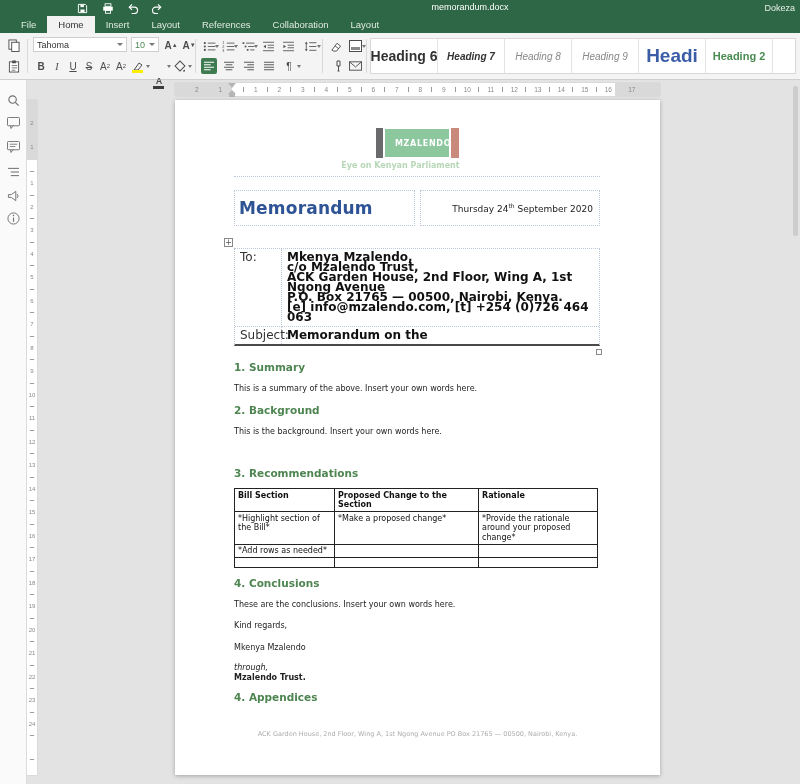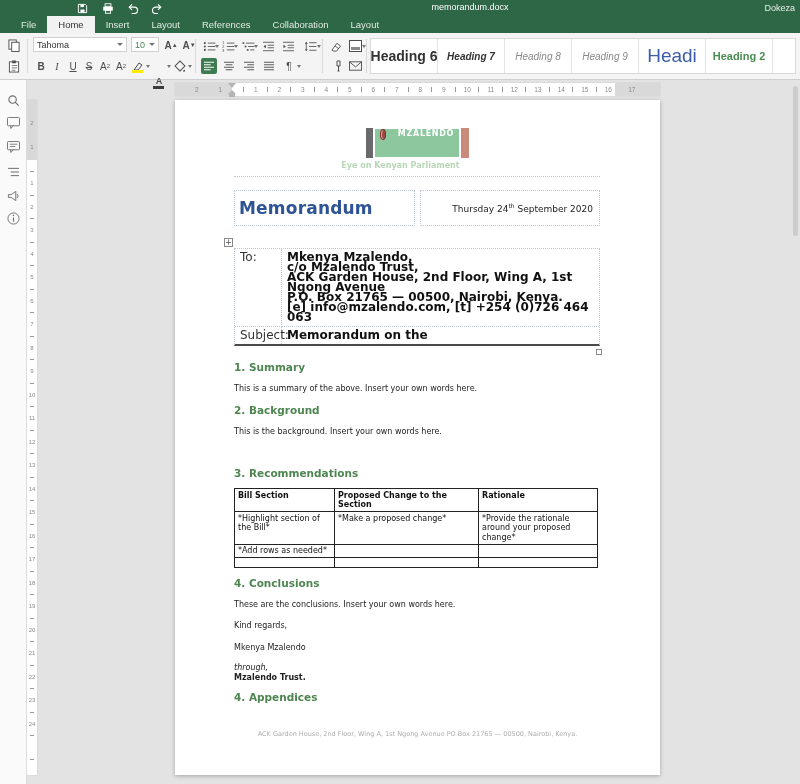--- a/index.html
+++ b/index.html
@@ -27,21 +27,21 @@
   .mini-caret{position:absolute;width:0;height:0;border-left:2.5px solid transparent;border-right:2.5px solid transparent;border-top:3px solid #777}
   .ubar{position:absolute;left:2px;bottom:1px;width:11px;height:3px}
   .fbtn{position:relative}
   .active-green{background:#3f7b50;border-radius:2px}
   
   .gallery{position:absolute;left:370px;top:5px;right:4px;height:36px;background:#fff;border:1px solid #d8d8d8;display:flex}
   .gcell{width:67px;border-right:1px solid #e4e4e4;display:flex;align-items:center;justify-content:center;overflow:hidden;background:#fff;cursor:pointer;white-space:nowrap}
   .g6{font-weight:bold;font-size:14px;color:#333}
   .g7{font-weight:bold;font-style:italic;font-size:10px;color:#333}
   .g8,.g9{font-style:italic;font-size:10px;color:#888}
-  .g1{font-size:19px;font-weight:normal;color:#3b5da8}
+  .g1{font-size:19px;font-weight:bold;color:#3b5da8}
   .g2{font-weight:bold;font-size:11px;color:#4a8b52}
   .gfill{flex:1;border-right:none}
   
   .lsb{position:absolute;left:0;top:80px;width:27px;height:704px;background:#fafafa;border-right:1px solid #dcdcdc;z-index:3}
   .sico{position:absolute;left:0;width:27px;height:20px;display:flex;align-items:center;justify-content:center;cursor:pointer}
   
   .canvas{position:absolute;left:27px;top:80px;width:773px;height:704px;background:#e3e3e3;overflow:hidden}
   .hruler{position:absolute;left:148px;top:3px;width:485px;height:13px;background:#fff;box-shadow:0 0 1px rgba(0,0,0,.2)}
   .hm{position:absolute;top:0;height:13px;background:#d9d9d9}
   .hm.left{left:0;width:57px}.hm.right{right:0;width:45px}
@@ -58,21 +58,21 @@
   .vruler::after{content:"";position:absolute;top:60px;bottom:0;left:3px;width:4px;
     background:repeating-linear-gradient(to bottom,transparent 0 11.25px,#9a9a9a 11.25px 12.25px,transparent 12.25px 23.5px)}
   .vnums{position:absolute;left:0;width:10px;display:flex;flex-direction:column}
   .vnums span{height:23.5px;text-align:center;font-size:6px;color:#8a8a8a;line-height:23.5px}
   .vnums.margin{top:12px}.vnums.main{top:72px}
   .vthumb{position:absolute;right:2px;top:6px;width:5px;height:150px;background:#cccccc;border-radius:3px;cursor:pointer}
   
   .page{position:absolute;left:148px;top:20px;width:485px;height:675px;background:#fff;box-shadow:0 1px 4px rgba(0,0,0,.28);font-family:"DejaVu Sans",sans-serif}
   .logo-row{position:absolute;left:0;top:28px;width:485px;display:flex;align-items:center;justify-content:center}
   .logo-bar-gray{width:7px;height:30px;background:#6a6a6d;margin-right:2px}
-  .logo-green{width:84px;height:28px;background:#8cc79e;display:flex;align-items:flex-start;justify-content:center;gap:12px}
+  .logo-green{width:64px;height:28px;background:#8cc79e;display:flex;align-items:center;justify-content:center;gap:12px}
   .logo-shield{width:6px;height:11px;background:#9c4a42;border-radius:3px/5px;box-shadow:inset 0 0 0 1px #7c2d2d,inset 2px 0 0 #d8a59a}
   .logo-text{color:#fff;font-size:8px;font-weight:bold;letter-spacing:.7px}
   .logo-bar-salmon{width:8px;height:30px;background:#c9897b;margin-left:2px}
   .tagline{position:absolute;left:0;top:61px;width:451px;text-align:center;color:#b7d7b7;font-size:8px;font-weight:bold}
   .hdr-dotted{position:absolute;left:59px;top:76px;width:366px;border-top:1px dotted #bcc7d7}
   .trow{position:absolute;left:59px;top:90px;width:366px;height:36px;display:flex;gap:5px}
   .tcell1{width:181px;border:1px dotted #bcc7d7;display:flex;align-items:center;padding-left:4px}
   .memo-title{font-size:17px;font-weight:bold;color:#2f5496;letter-spacing:.2px}
   .tcell2{flex:1;border:1px dotted #bcc7d7;display:flex;align-items:center;justify-content:flex-end;padding-right:6px;font-size:9px;color:#222}
   .tcell2 sup{font-size:6px}

